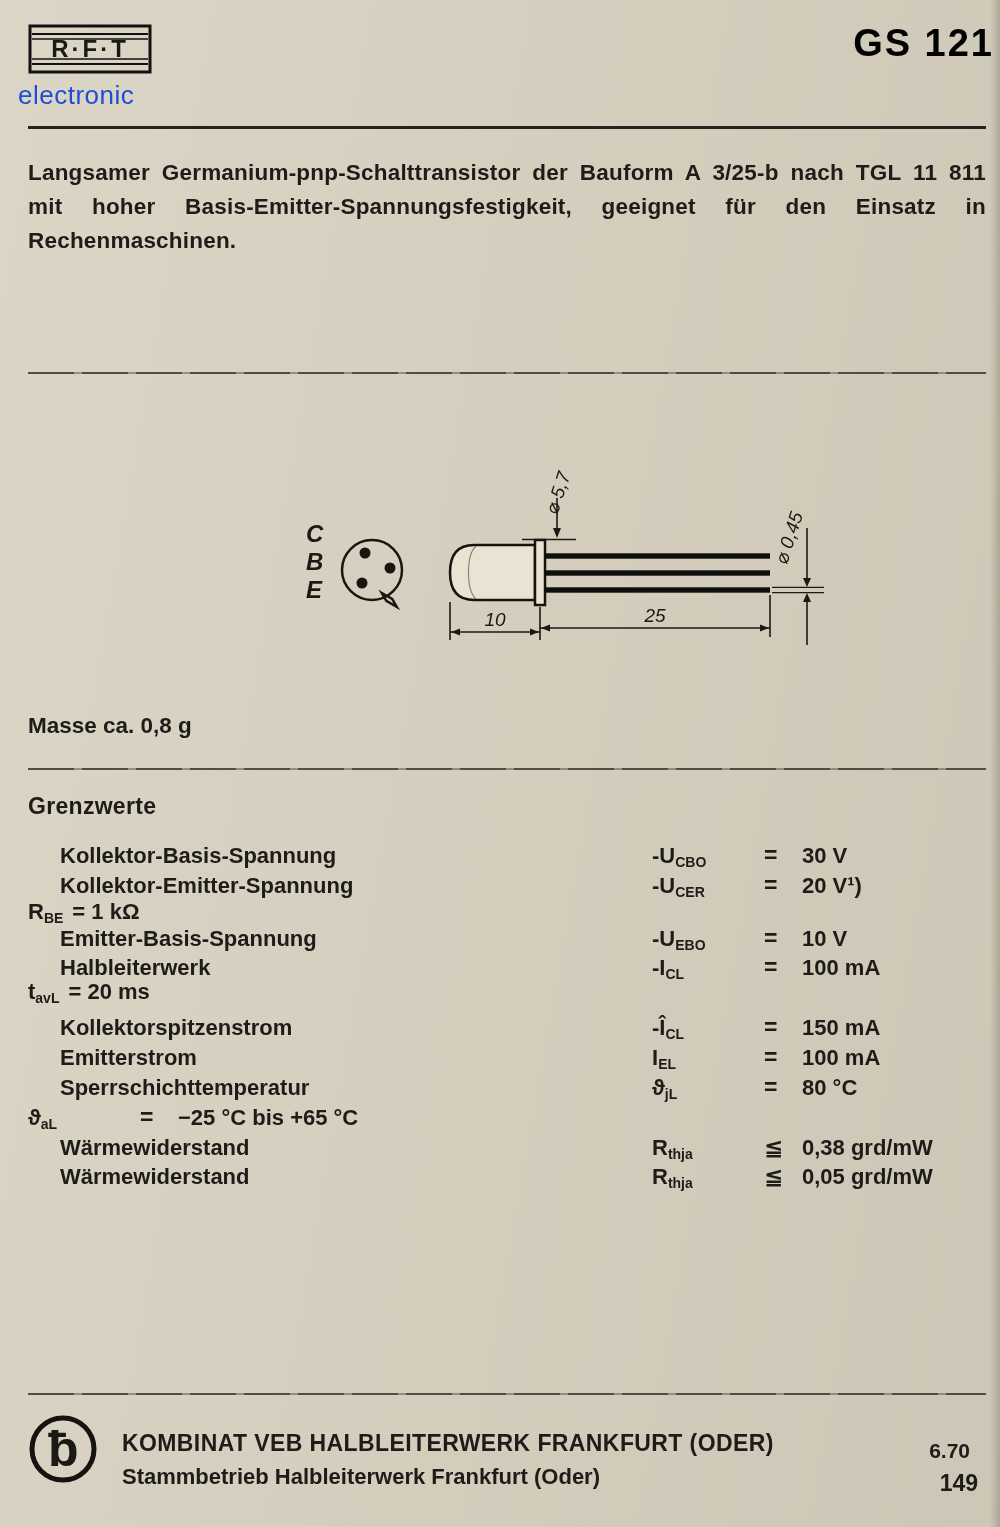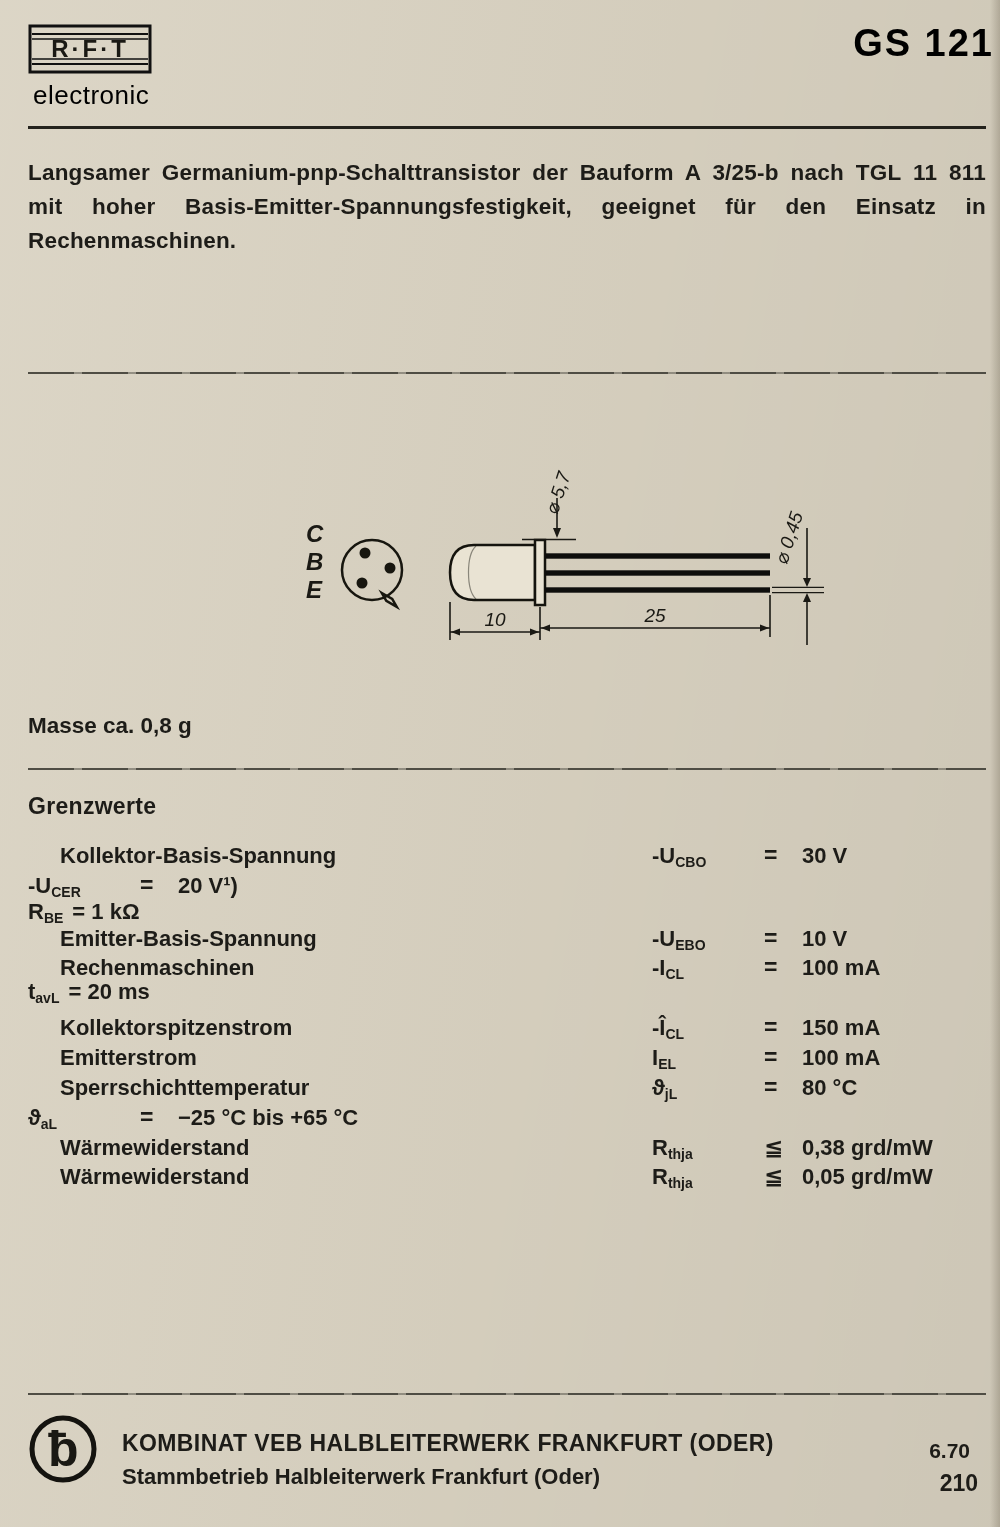--- a/index.html
+++ b/index.html
@@ -10,21 +10,21 @@
     color:#1d1c18;
   }
   .paper{position:absolute;inset:0;pointer-events:none;
     background:linear-gradient(100deg, rgba(255,255,255,.10), rgba(0,0,0,.02) 55%, rgba(0,0,0,.05));}
   .edge-shade{position:absolute;top:0;right:0;width:10px;height:100%;pointer-events:none;
     background:linear-gradient(to right, rgba(0,0,0,0), rgba(60,50,30,.22));}
   .rule{position:absolute;left:28px;width:958px;}
   .rule-thick{height:3px;background:#24231d;}
   .rule-thin{height:2px;background:repeating-linear-gradient(90deg,#4f4d44 0 46px, rgba(79,77,68,.5) 46px 54px);}
   .model{position:absolute;top:22px;right:6px;font-size:38px;font-weight:bold;letter-spacing:2px;color:#000000;}
-  .electronic{position:absolute;left:33px;top:80px;font-size:26px;letter-spacing:.5px;color:#000000;text-align:center;}
+  .electronic{position:absolute;left:18px;top:80px;font-size:26px;letter-spacing:.5px;color:#1d4ed8;text-align:center;}
   .desc{position:absolute;left:28px;top:156px;width:958px;font-size:22.5px;font-weight:bold;
     line-height:1.52;text-align:justify;letter-spacing:.2px;word-spacing:3px;}
   .mass{position:absolute;left:28px;top:713px;font-size:22.5px;font-weight:bold;}
   .limits-title{position:absolute;left:28px;top:793px;font-size:23px;font-weight:bold;letter-spacing:.3px;}
   .trow{position:absolute;left:28px;right:14px;display:flex;align-items:baseline;
     font-size:22px;font-weight:bold;white-space:nowrap;}
   .c-label{width:592px;margin-left:32px;}
   .c-sym{width:112px;}
   .c-rel{width:38px;font-size:23px;}
   .c-val{flex:1;}
@@ -123,35 +123,36 @@
 
 <div class="limits-title">Grenzwerte</div>
 
 <div class="trow" style="top:842px">
   <span class="c-label">Kollektor-Basis-Spannung</span>
   <span class="c-sym"><span>-U</span><span class="sb">CBO</span></span>
   <span class="c-rel">=</span>
   <span class="c-val">30 V</span>
 </div>
 <div class="trow" style="top:872px">
+  <span class="c-label">Kollektor-Emitter-Spannung</span>
   <span class="c-sym"><span>-U</span><span class="sb">CER</span></span>
   <span class="c-rel">=</span>
   <span class="c-val">20 V¹)</span>
 </div>
 <div class="trow" style="top:899px">
   <span><span>R</span><span class="sb">BE</span><span class="rest">=  1 kΩ</span></span>
 </div>
 <div class="trow" style="top:925px">
   <span class="c-label">Emitter-Basis-Spannung</span>
   <span class="c-sym"><span>-U</span><span class="sb">EBO</span></span>
   <span class="c-rel">=</span>
   <span class="c-val">10 V</span>
 </div>
 <div class="trow" style="top:954px">
-  <span class="c-label">Rechenmaschinen</span>
+  <span class="c-label">Halbleiterwerk</span>
   <span class="c-sym"><span>-I</span><span class="sb">CL</span></span>
   <span class="c-rel">=</span>
   <span class="c-val">100 mA</span>
 </div>
 <div class="trow" style="top:979px">
   <span><span>t</span><span class="sb">avL</span><span class="rest">=  20 ms</span></span>
 </div>
 <div class="trow" style="top:1014px">
   <span class="c-label">Kollektorspitzenstrom</span>
   <span class="c-sym"><span>-Î</span><span class="sb">CL</span></span>
@@ -190,15 +191,15 @@
 
 <div class="rule rule-thin" style="top:1393px"></div>
 
 <svg class="abs" style="left:26px;top:1412px" width="74" height="74" viewBox="0 0 74 74">
   <circle cx="37" cy="37" r="31" fill="none" stroke="#14130f" stroke-width="5"></circle>
   <text x="22" y="54" font-size="50" font-weight="bold" font-family="DejaVu Sans, sans-serif">ƀ</text>
 </svg>
 <div class="footer-co1">KOMBINAT VEB HALBLEITERWERK FRANKFURT (ODER)</div>
 <div class="footer-co2">Stammbetrieb Halbleiterwerk Frankfurt (Oder)</div>
 <div class="footer-issue">6.70</div>
-<div class="footer-page">210</div>
+<div class="footer-page">149</div>
 
 <div class="edge-shade"></div>
 
 </body></html>

